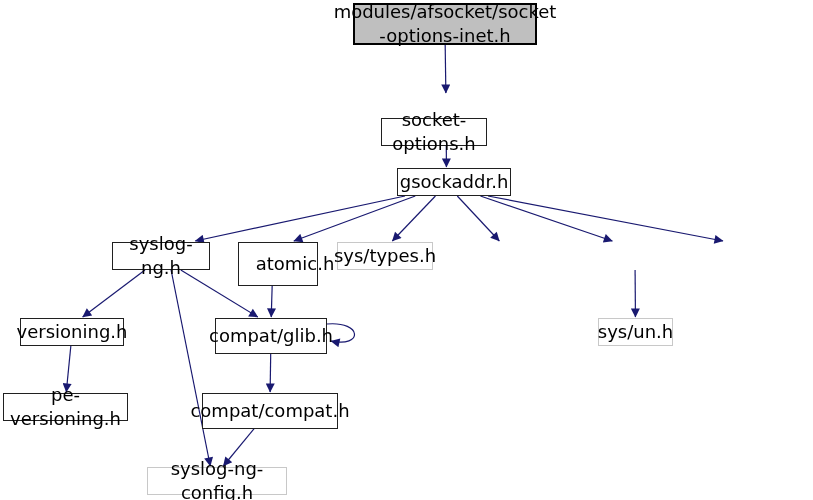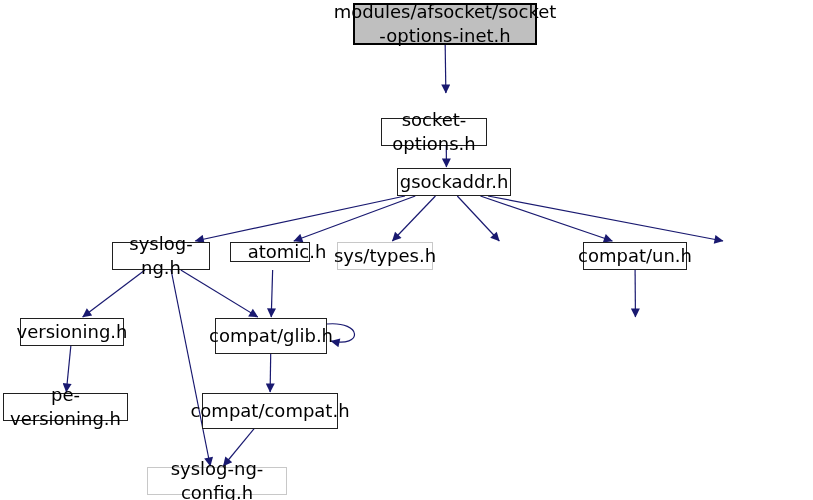--- a/index.html
+++ b/index.html
@@ -47,32 +47,32 @@
 
   <div class="node current" style="left:353px;top:3px;width:184px;height:42px;">modules/afsocket/socket
 -options-inet.h</div>
 
   <div class="node internal" style="left:381px;top:94px;width:106px;height:28px;margin-top:24px;">socket-options.h</div>
 
   <div class="node internal" style="left:397px;top:168px;width:114px;height:28px;">gsockaddr.h</div>
 
   <div class="node internal" style="left:112px;top:242px;width:98px;height:28px;">syslog-ng.h</div>
 
-  <div class="node internal" style="left:230px;top:242px;width:80px;height:20px;padding-left:34px;">atomic.h</div>
+  <div class="node internal" style="left:238px;top:242px;width:80px;height:44px;padding-left:34px;">atomic.h</div>
 
   <div class="node external" style="left:337px;top:242px;width:96px;height:28px;text-align:right;">sys/types.h</div>
 
 
-  <div class="node internal" style="left:583px;top:242px;width:104px;height:28px;">compat/un.h</div>
 
 
   <div class="node internal" style="left:20px;top:318px;width:104px;height:28px;">versioning.h</div>
 
   <div class="node internal" style="left:215px;top:318px;width:112px;height:36px;">compat/glib.h</div>
 
+  <div class="node external" style="left:598px;top:318px;width:75px;height:28px;">sys/un.h</div>
 
   <div class="node internal" style="left:3px;top:393px;width:125px;height:28px;">pe-versioning.h</div>
 
   <div class="node internal" style="left:202px;top:393px;width:136px;height:36px;">compat/compat.h</div>
 
   <div class="node external" style="left:147px;top:467px;width:140px;height:28px;">syslog-ng-config.h</div>
 
 </div>
 
 </body></html>

